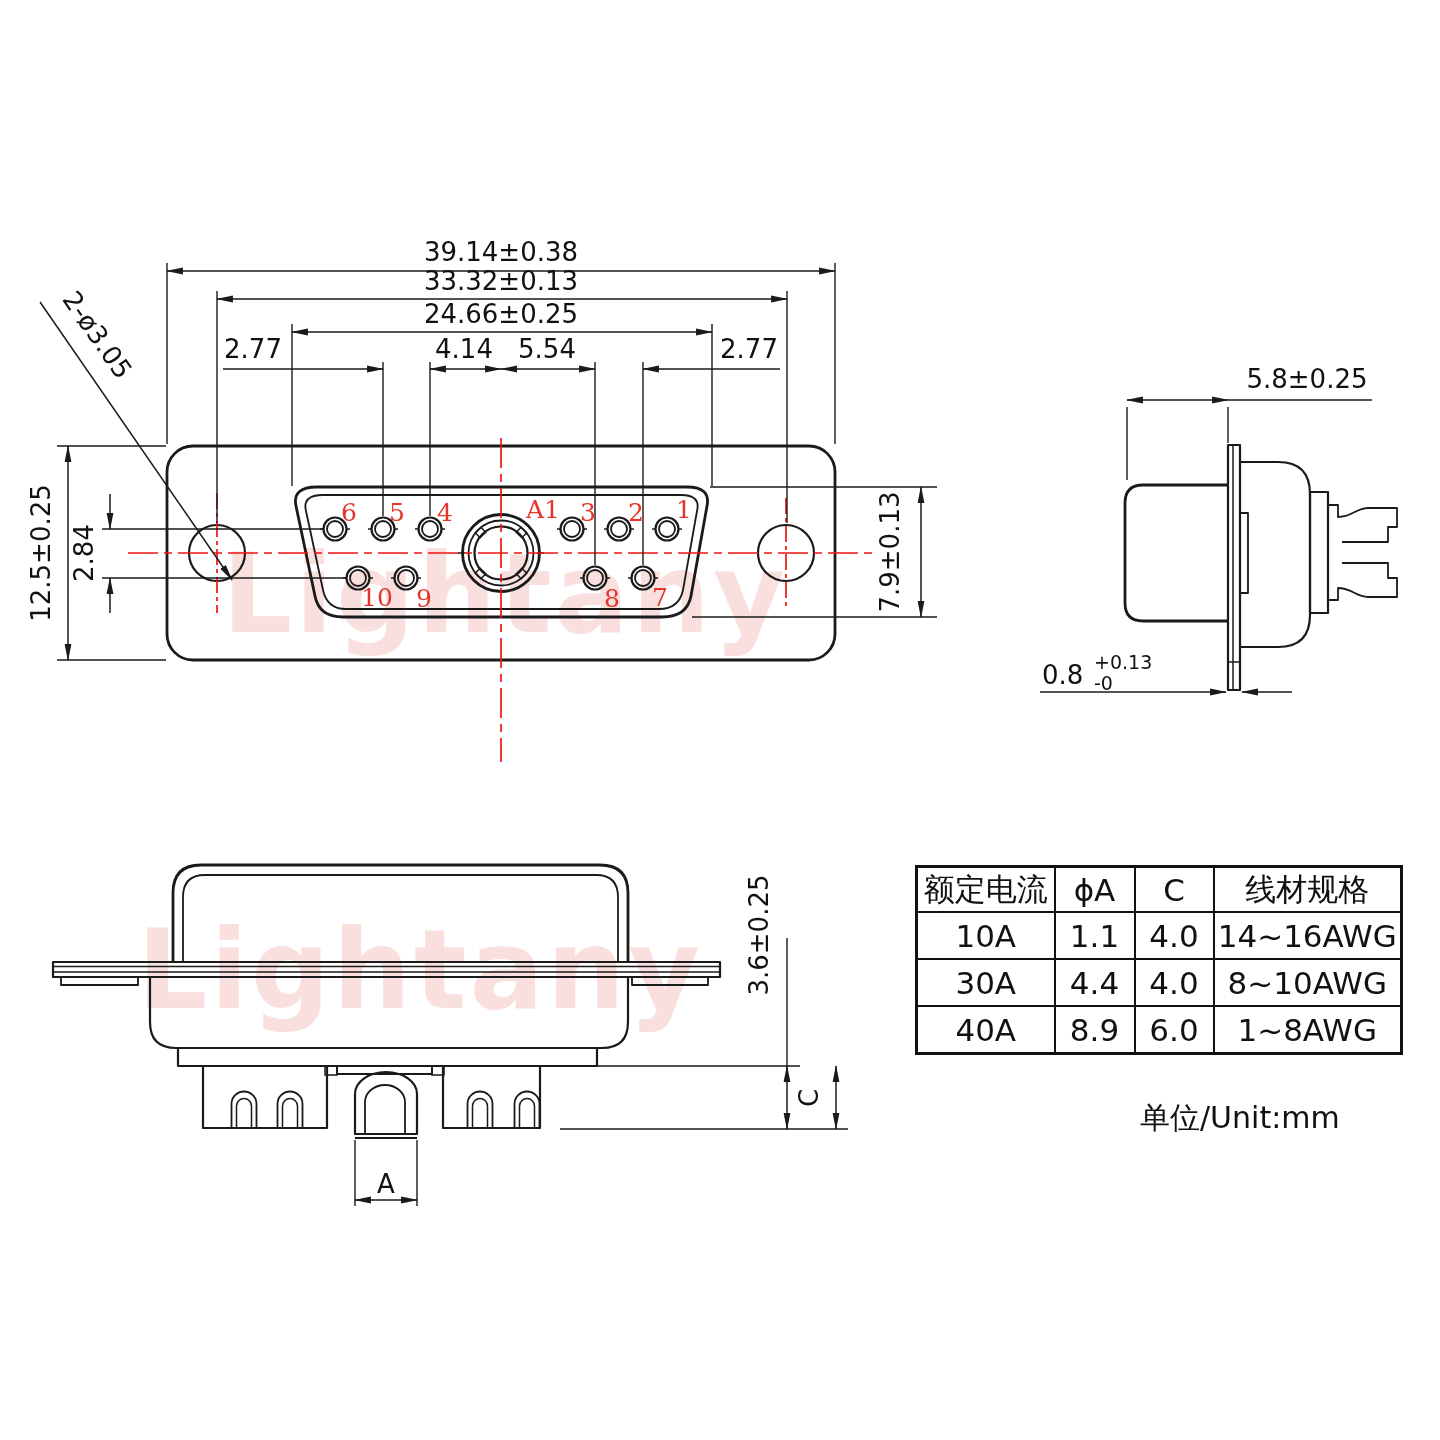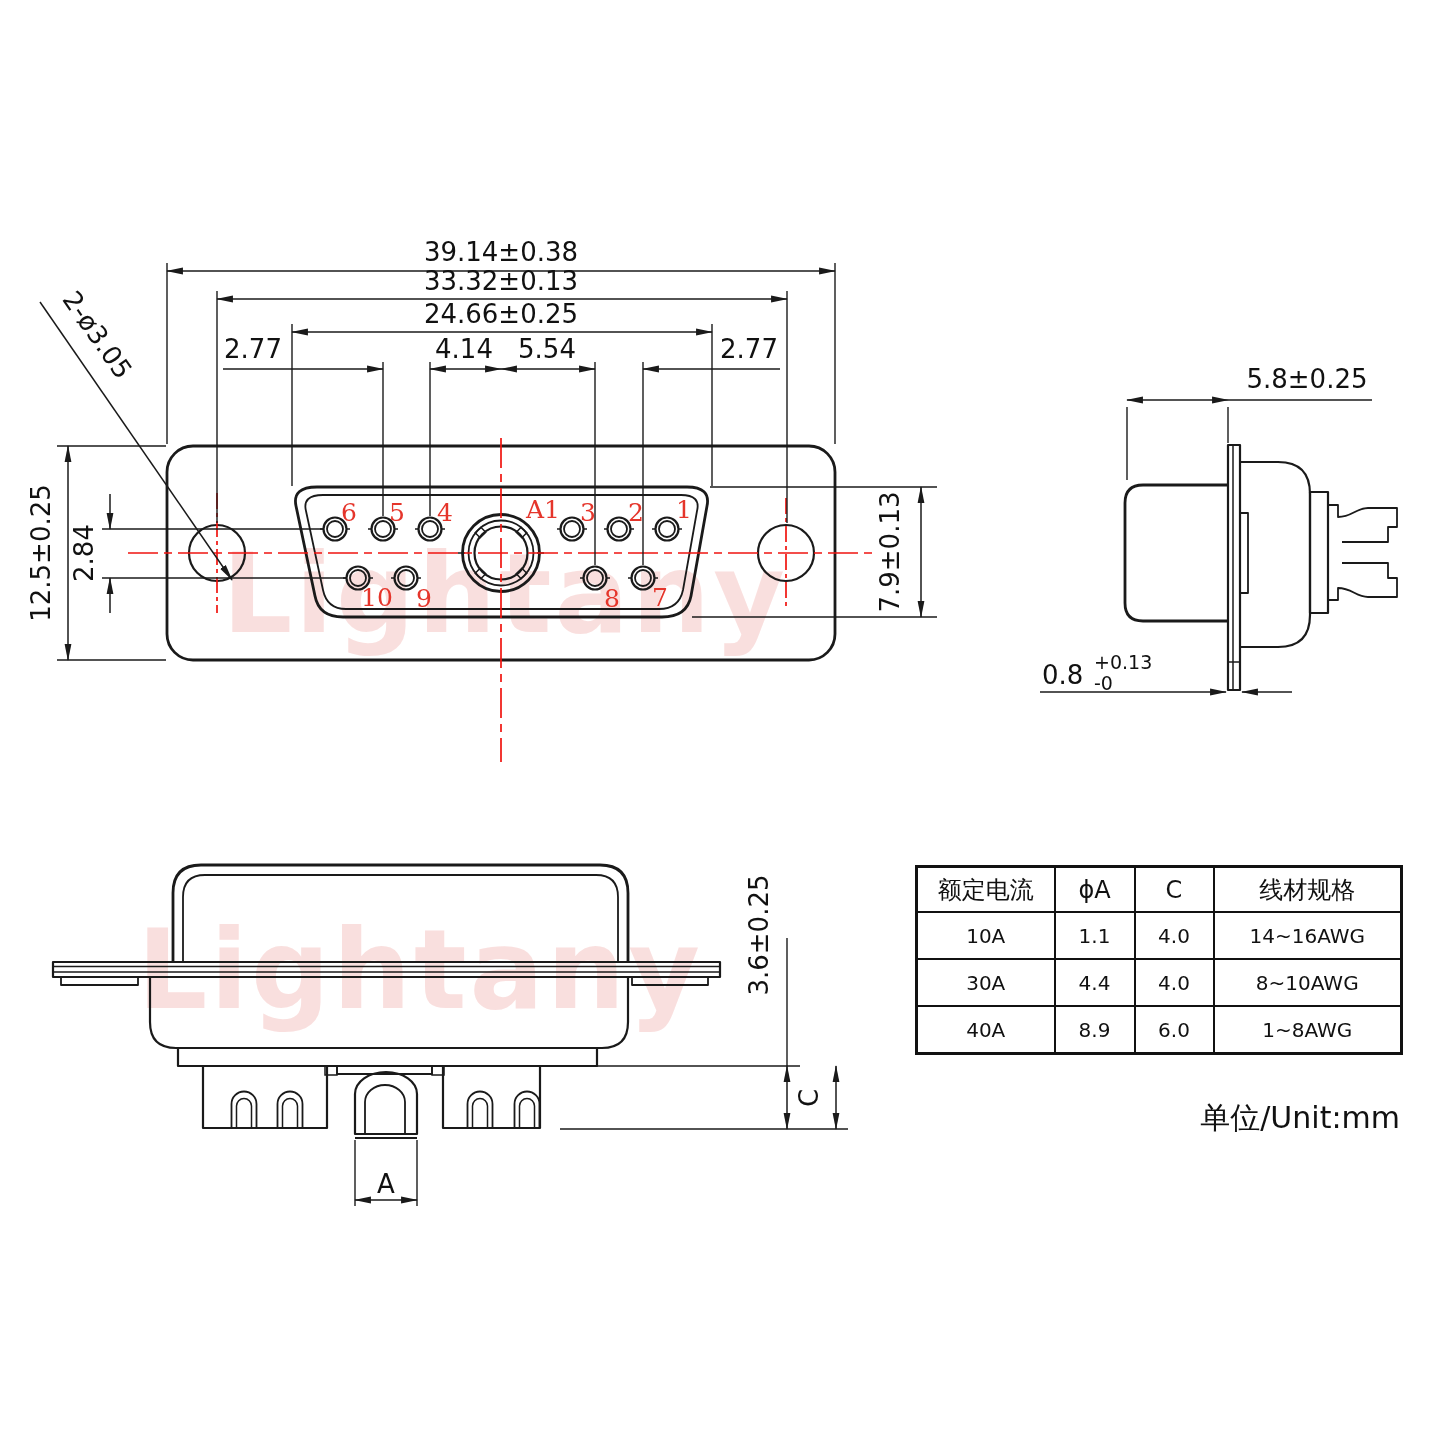--- a/index.html
+++ b/index.html
@@ -13,23 +13,23 @@
   .o3{stroke:#1a1a1a;stroke-width:2.8;fill:none;stroke-linejoin:round}
   .o2{stroke:#1a1a1a;stroke-width:2.2;fill:none;stroke-linejoin:round}
   .o1{stroke:#1a1a1a;stroke-width:1.8;fill:none;stroke-linejoin:round}
   .thin{stroke:#1a1a1a;stroke-width:1.5;fill:none}
   .xline{stroke:#1a1a1a;stroke-width:1.4;fill:none}
   .red{stroke:#f01510;stroke-width:1.7;fill:none}
   .spec-table{position:absolute;left:915px;top:865px;width:485px;border-collapse:collapse;
     table-layout:fixed;font:31px "DejaVu Sans","Liberation Sans",sans-serif;color:#111;
     border:3px solid #111}
   .spec-table th,.spec-table td{border:2.5px solid #111;text-align:center;padding:0;font-weight:normal;overflow:hidden}
-  .spec-table th{height:43px;font-size:24px}
-  .spec-table td{height:45px;font-size:20px}
-  .unit-note{position:absolute;left:1140px;top:1098px;width:260px;text-align:right;
+  .spec-table th{height:43px;font-size:31px}
+  .spec-table td{height:45px;font-size:31px}
+  .unit-note{position:absolute;left:1140px;top:1098px;width:260px;text-align:left;
     font:30px "DejaVu Sans","Liberation Sans",sans-serif;color:#111}
 </style>
 </head>
 <body>
 
 <div id="page">
 
 <svg width="1440" height="1440" viewBox="0 0 1440 1440">
   <defs>
     <marker id="arr" viewBox="0 0 16 10" refX="15" refY="5" markerWidth="17" markerHeight="11" markerUnits="userSpaceOnUse" orient="auto-start-reverse">

